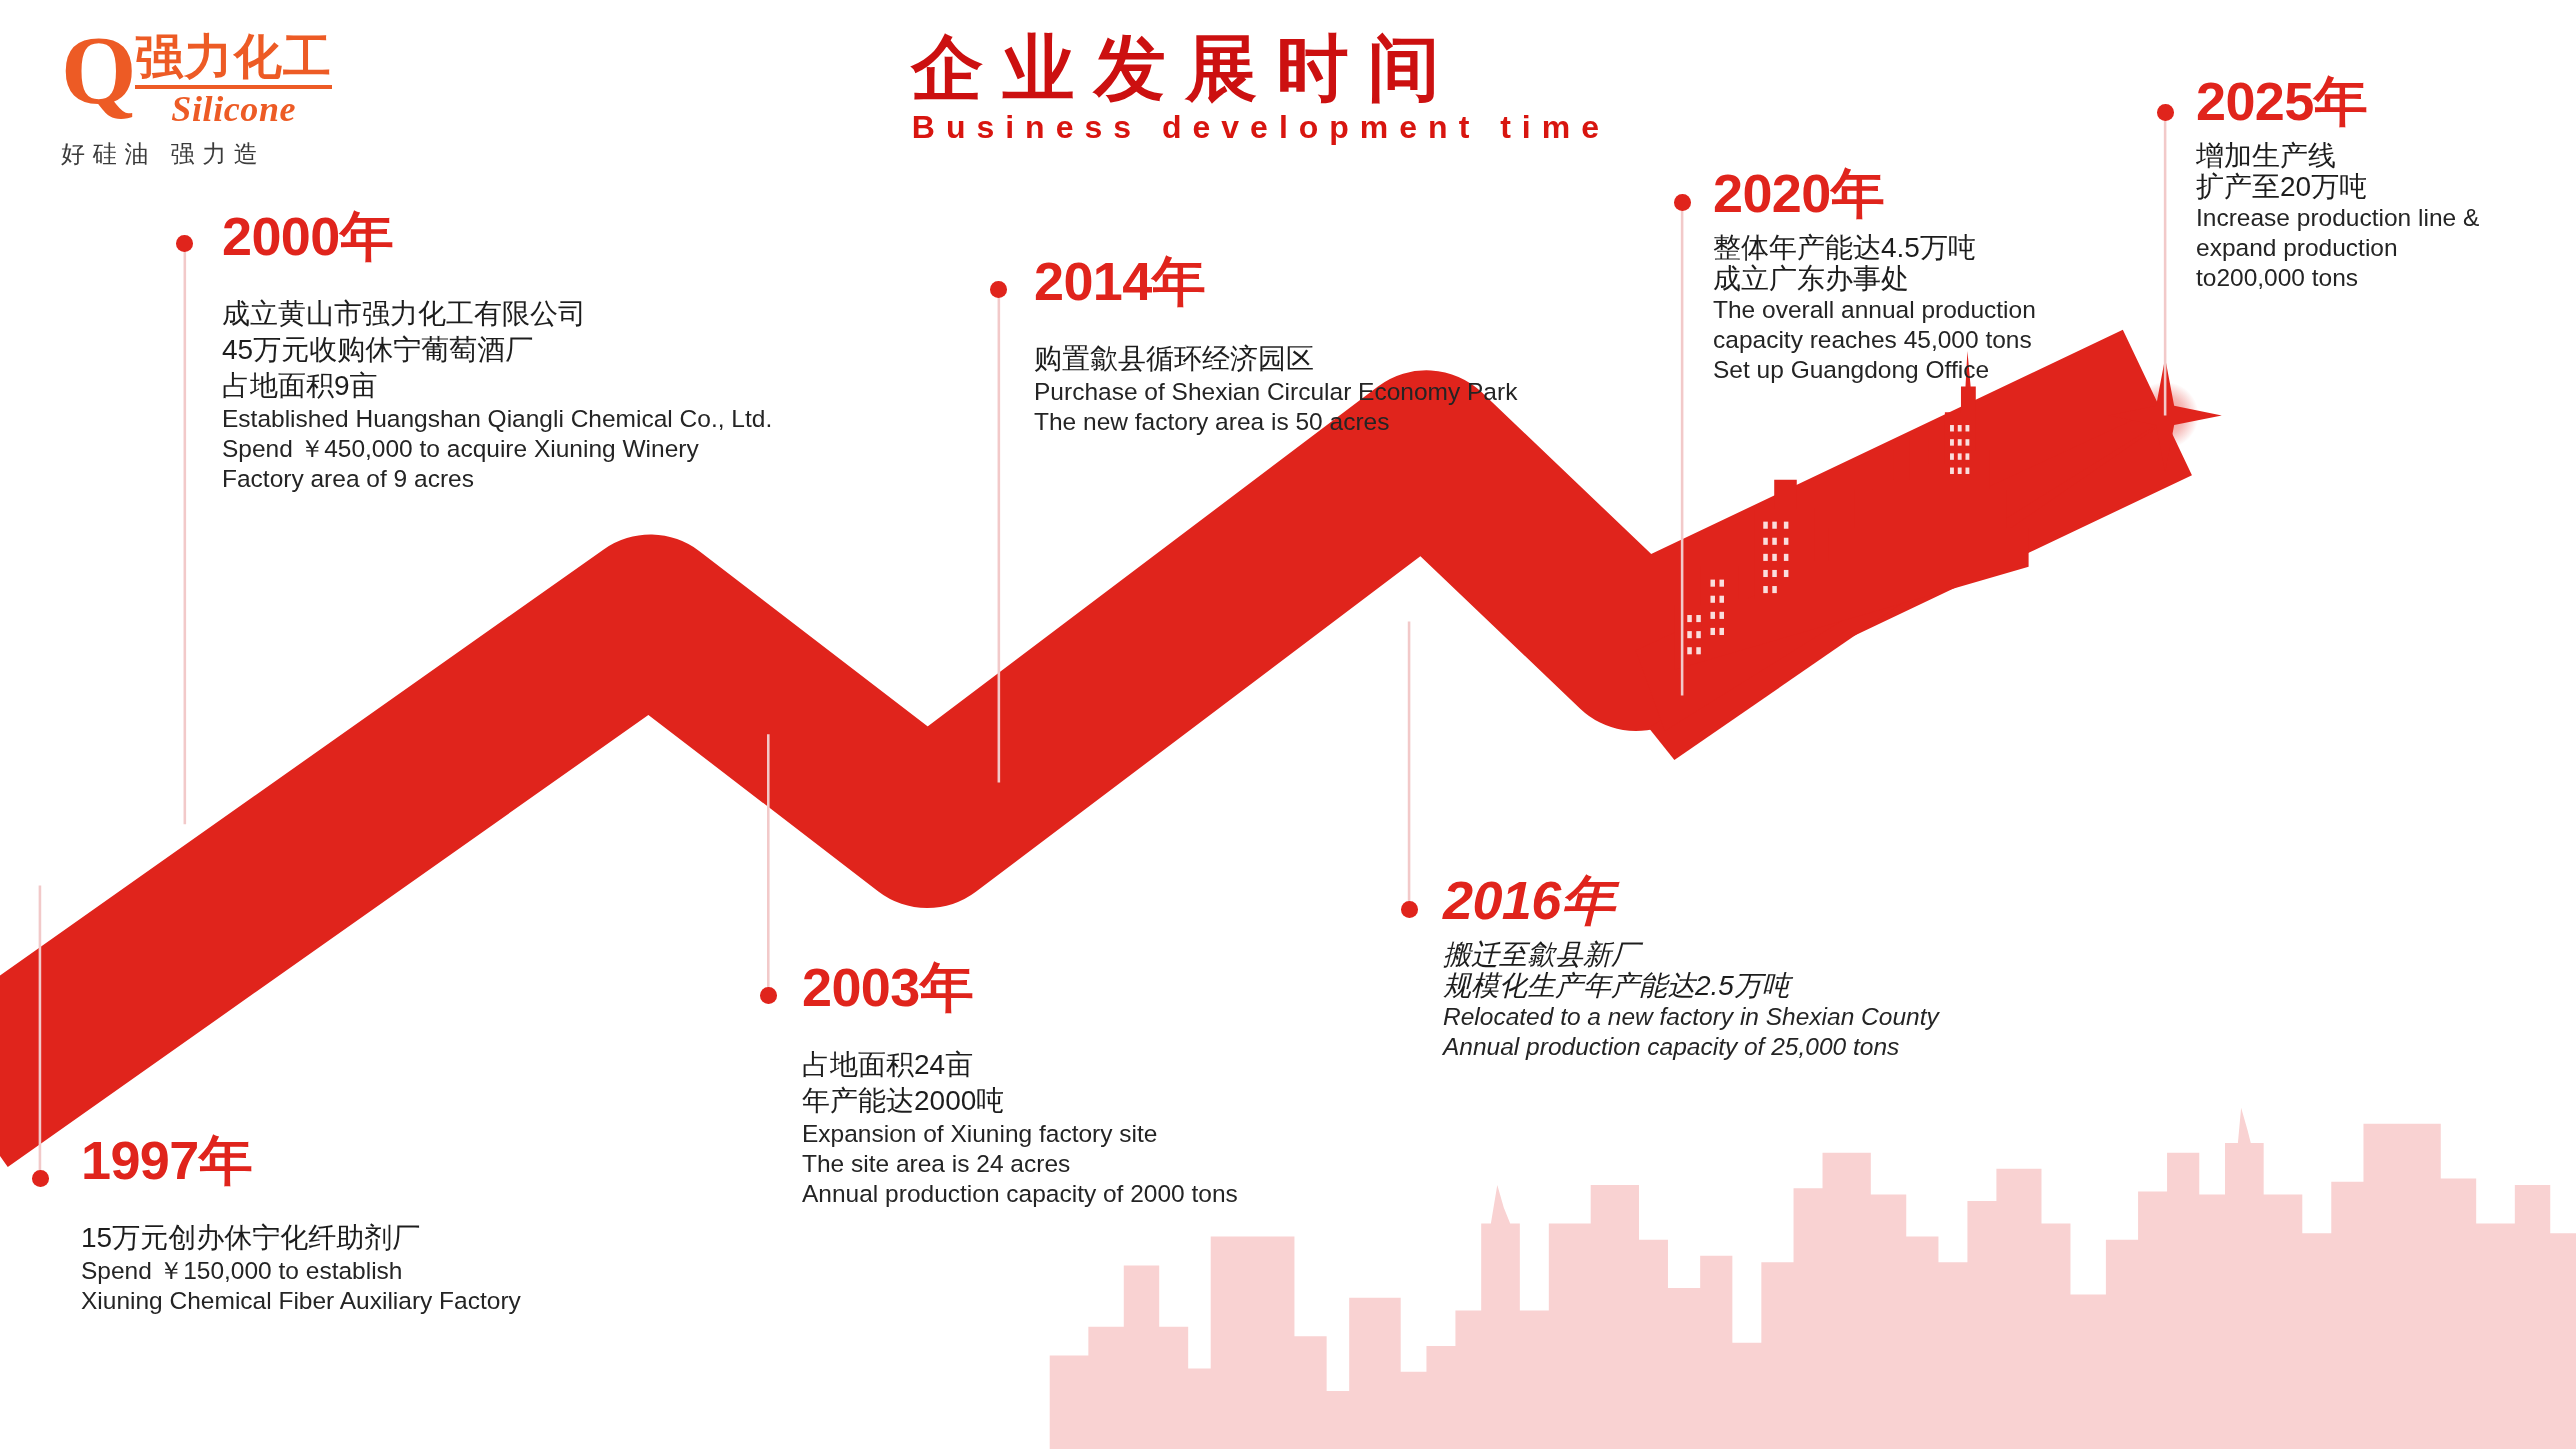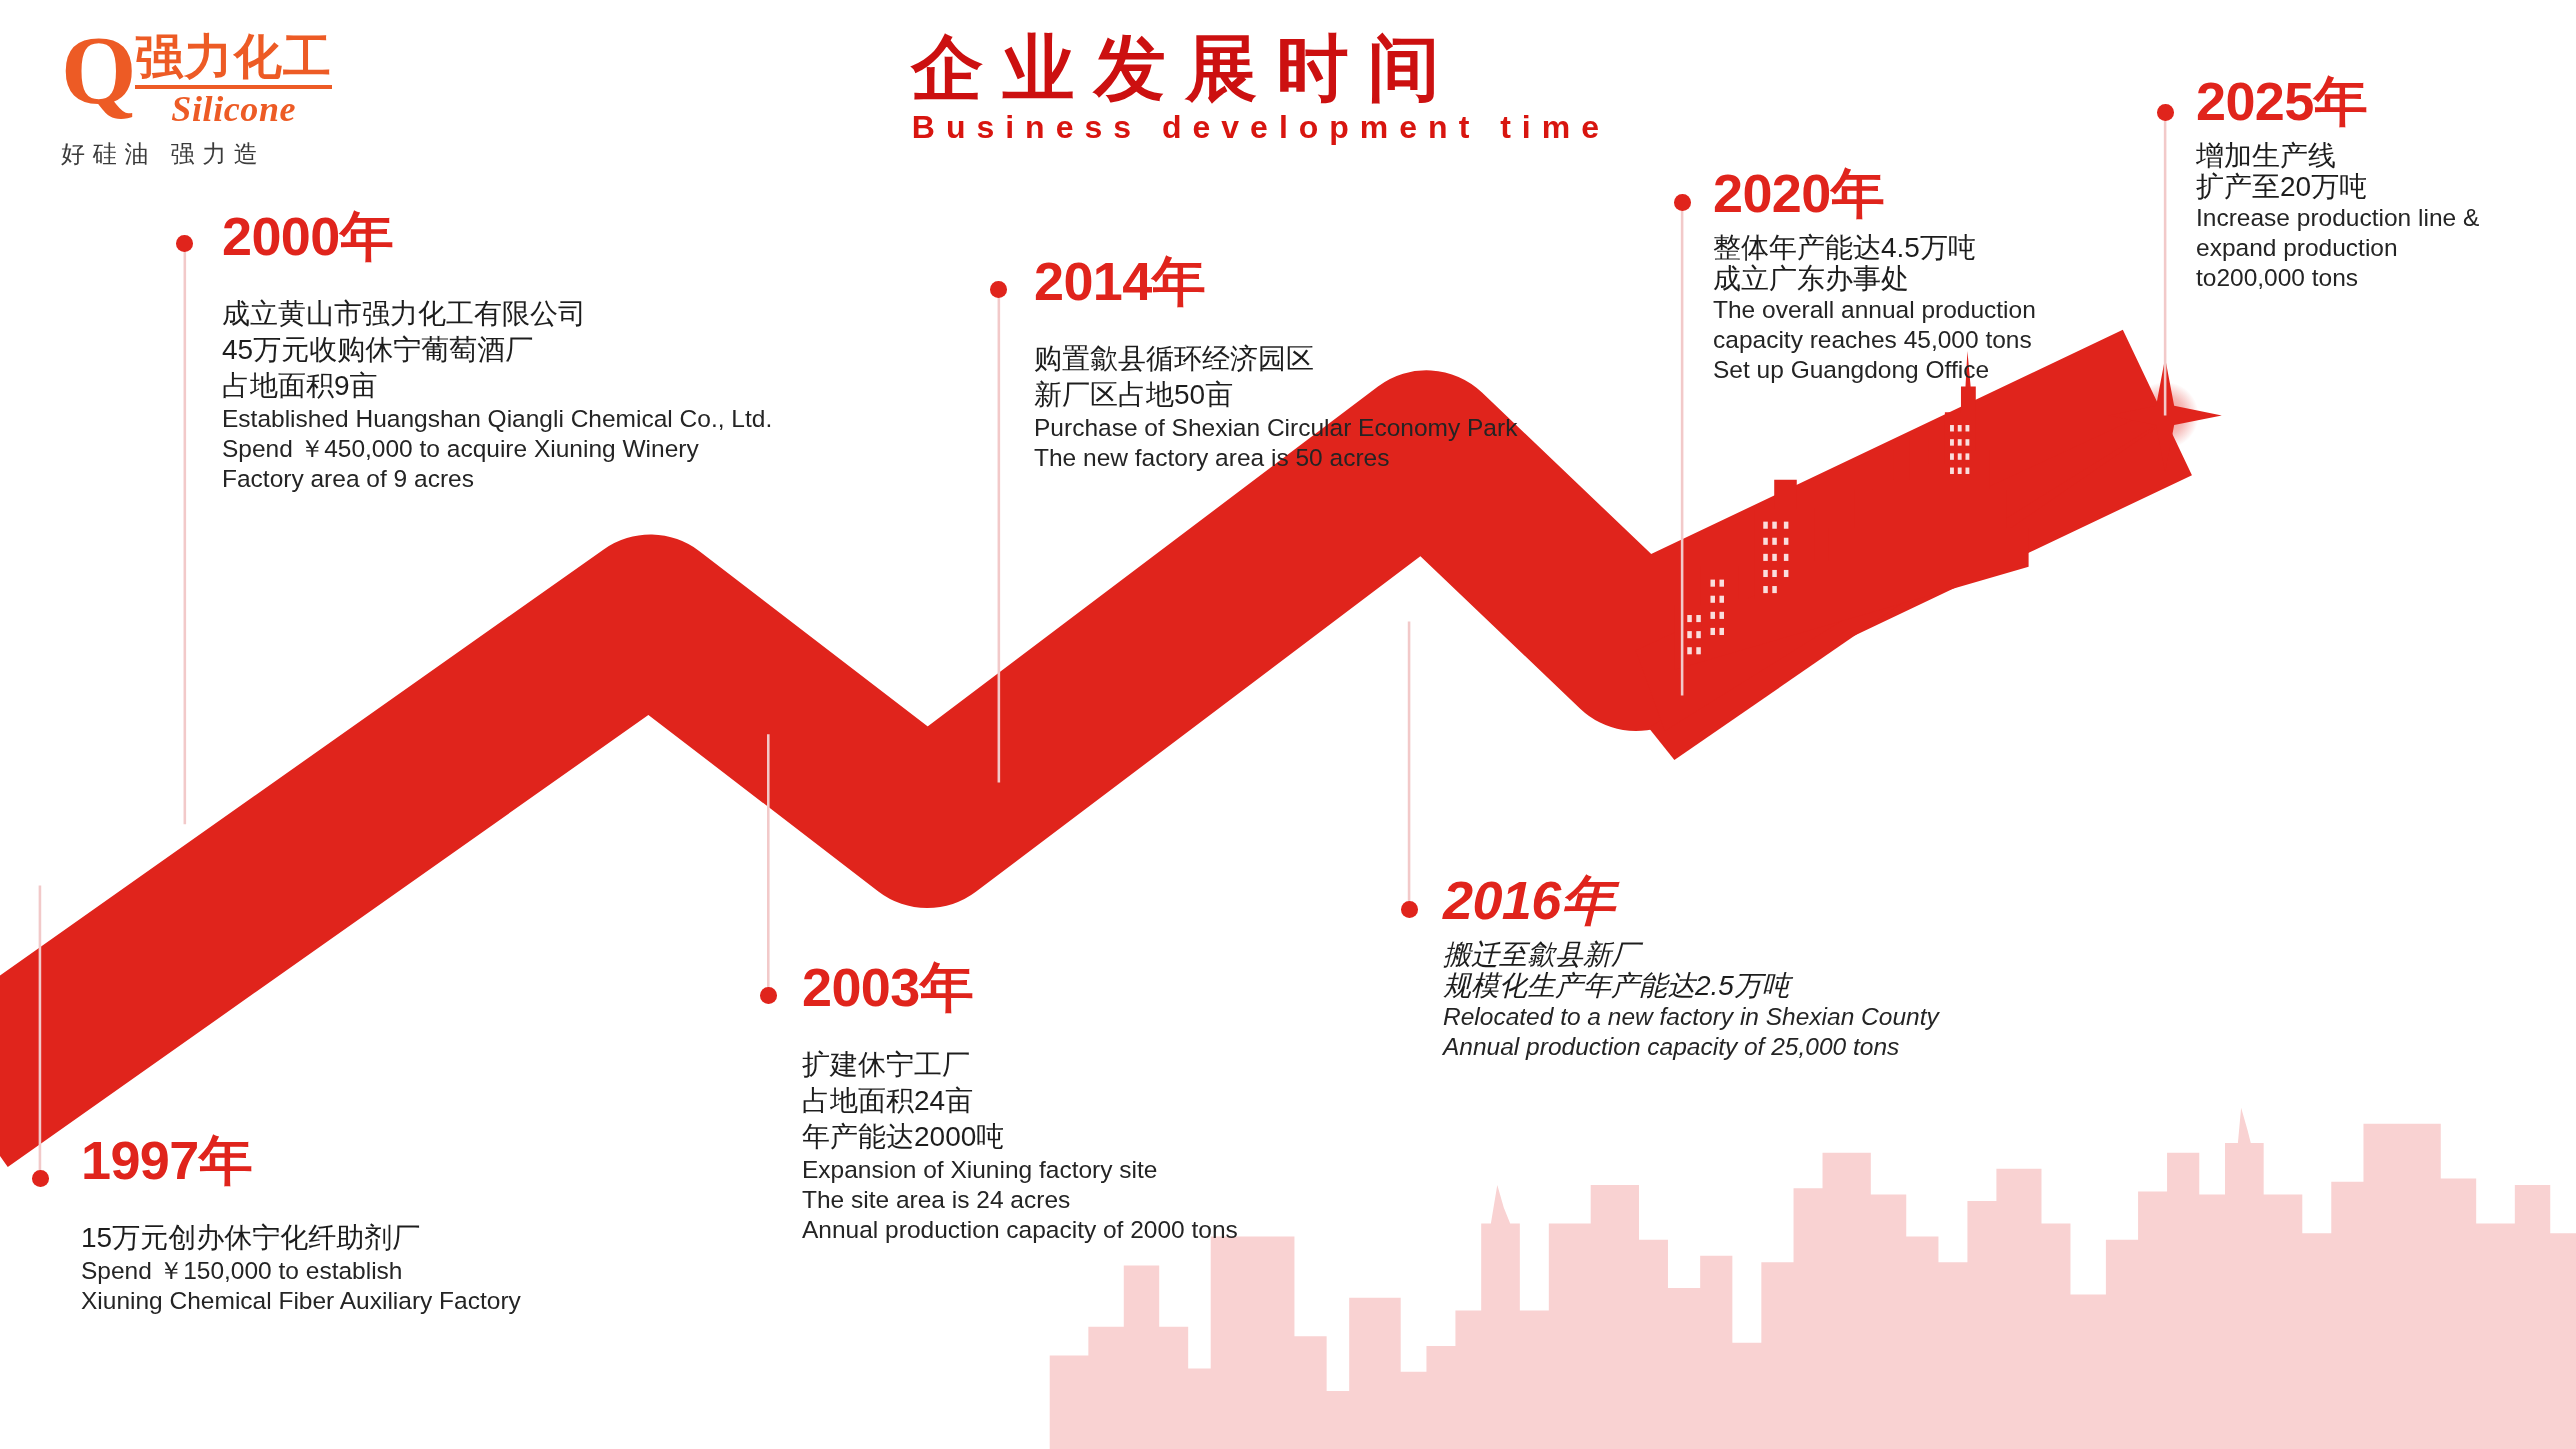--- a/index.html
+++ b/index.html
@@ -242,34 +242,32 @@
       <div class="cn">占地面积9亩</div>
       <div class="en">Established Huangshan Qiangli Chemical Co., Ltd.</div>
       <div class="en">Spend ￥450,000 to acquire Xiuning Winery</div>
       <div class="en">Factory area of 9 acres</div>
     </div>
   </div>
 
   <div class="entry" style="left:802px; top:960px;">
     <div class="year">2003年</div>
     <div class="body">
-      <div class="cn">扩建休宁工厂</div>
       <div class="cn">占地面积24亩</div>
       <div class="cn">年产能达2000吨</div>
       <div class="en">Expansion of Xiuning factory site</div>
       <div class="en">The site area is 24 acres</div>
       <div class="en">Annual production capacity of 2000 tons</div>
     </div>
   </div>
 
   <div class="entry" style="left:1034px; top:254px;">
     <div class="year">2014年</div>
     <div class="body">
       <div class="cn">购置歙县循环经济园区</div>
-      <div class="cn">新厂区占地50亩</div>
       <div class="en">Purchase of Shexian Circular Economy Park</div>
       <div class="en">The new factory area is 50 acres</div>
     </div>
   </div>
 
   <div class="entry compact" style="left:1443px; top:873px;font-style:italic;">
     <div class="year">2016年</div>
     <div class="body">
       <div class="cn">搬迁至歙县新厂</div>
       <div class="cn">规模化生产年产能达2.5万吨</div>

